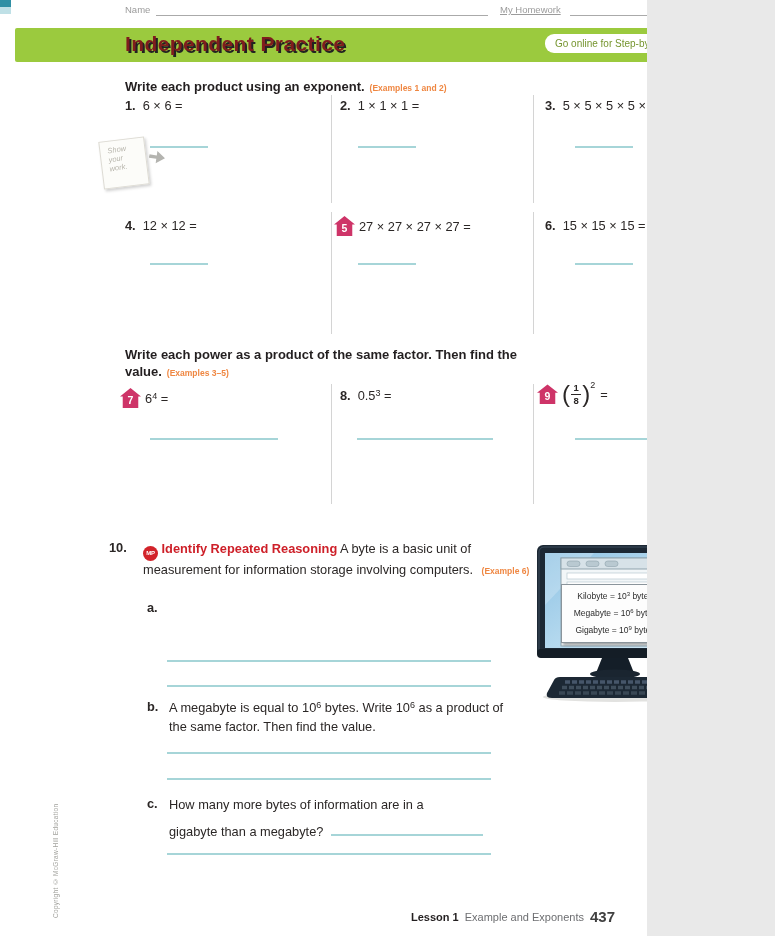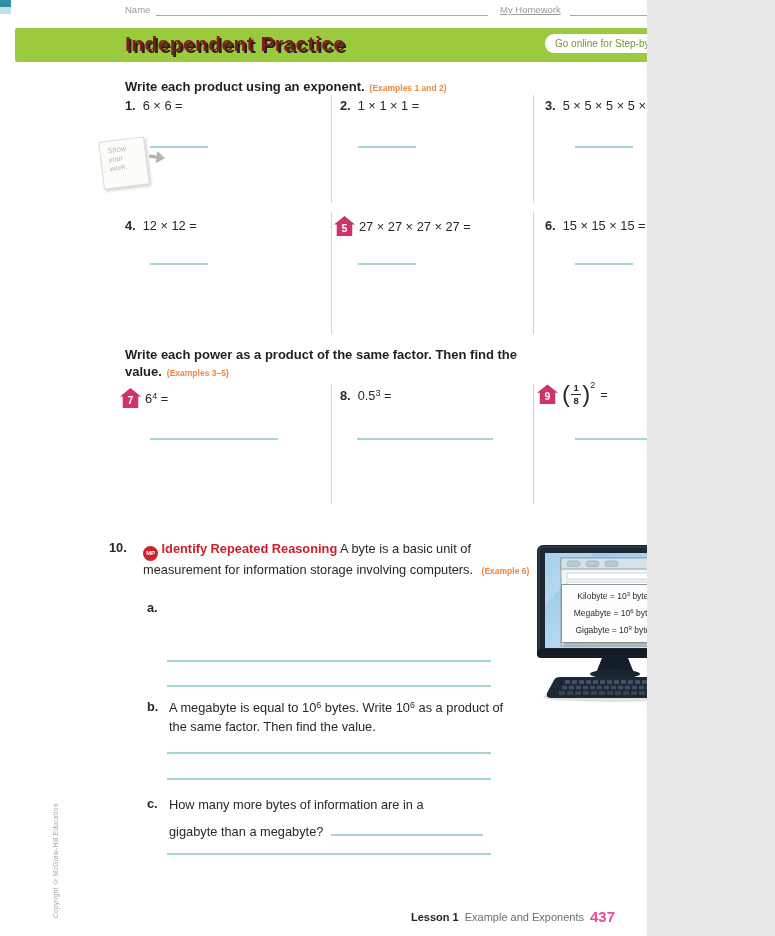--- a/index.html
+++ b/index.html
@@ -76,21 +76,21 @@
   .computer{position:absolute;left:534px;top:545px;width:162px;height:158px;}
   .mon-note{position:absolute;left:561px;top:584px;width:106px;height:57px;background:#fdfdfd;border:1px solid #8a949b;
             box-shadow:1.5px 1.5px 2.5px rgba(0,0,0,.35);display:flex;flex-direction:column;justify-content:center;}
   .mon-note div{text-align:center;font-size:8.5px;line-height:17px;color:#2b2b2b;}
   .mon-note sup{font-size:6px;vertical-align:3px;}
 
   
   .footer{position:absolute;top:908px;right:32px;display:flex;align-items:center;gap:6px;white-space:nowrap;}
   .f-lesson{font-size:11px;font-weight:700;color:#231f20;}
   .f-topic{font-size:11px;color:#6d6e71;}
-  .f-page{font-size:15px;font-weight:700;color:#ec4899;}
+  .f-page{font-size:15px;font-weight:700;color:#404040;}
 
   .copyright{position:absolute;left:52px;top:778px;height:140px;writing-mode:vertical-rl;transform:rotate(180deg);
              font-size:6.5px;color:#a3a39e;letter-spacing:.3px;}
 </style>
 </head>
 <body>
 
 <div id="page">
 
   <div class="page-edge"></div>

